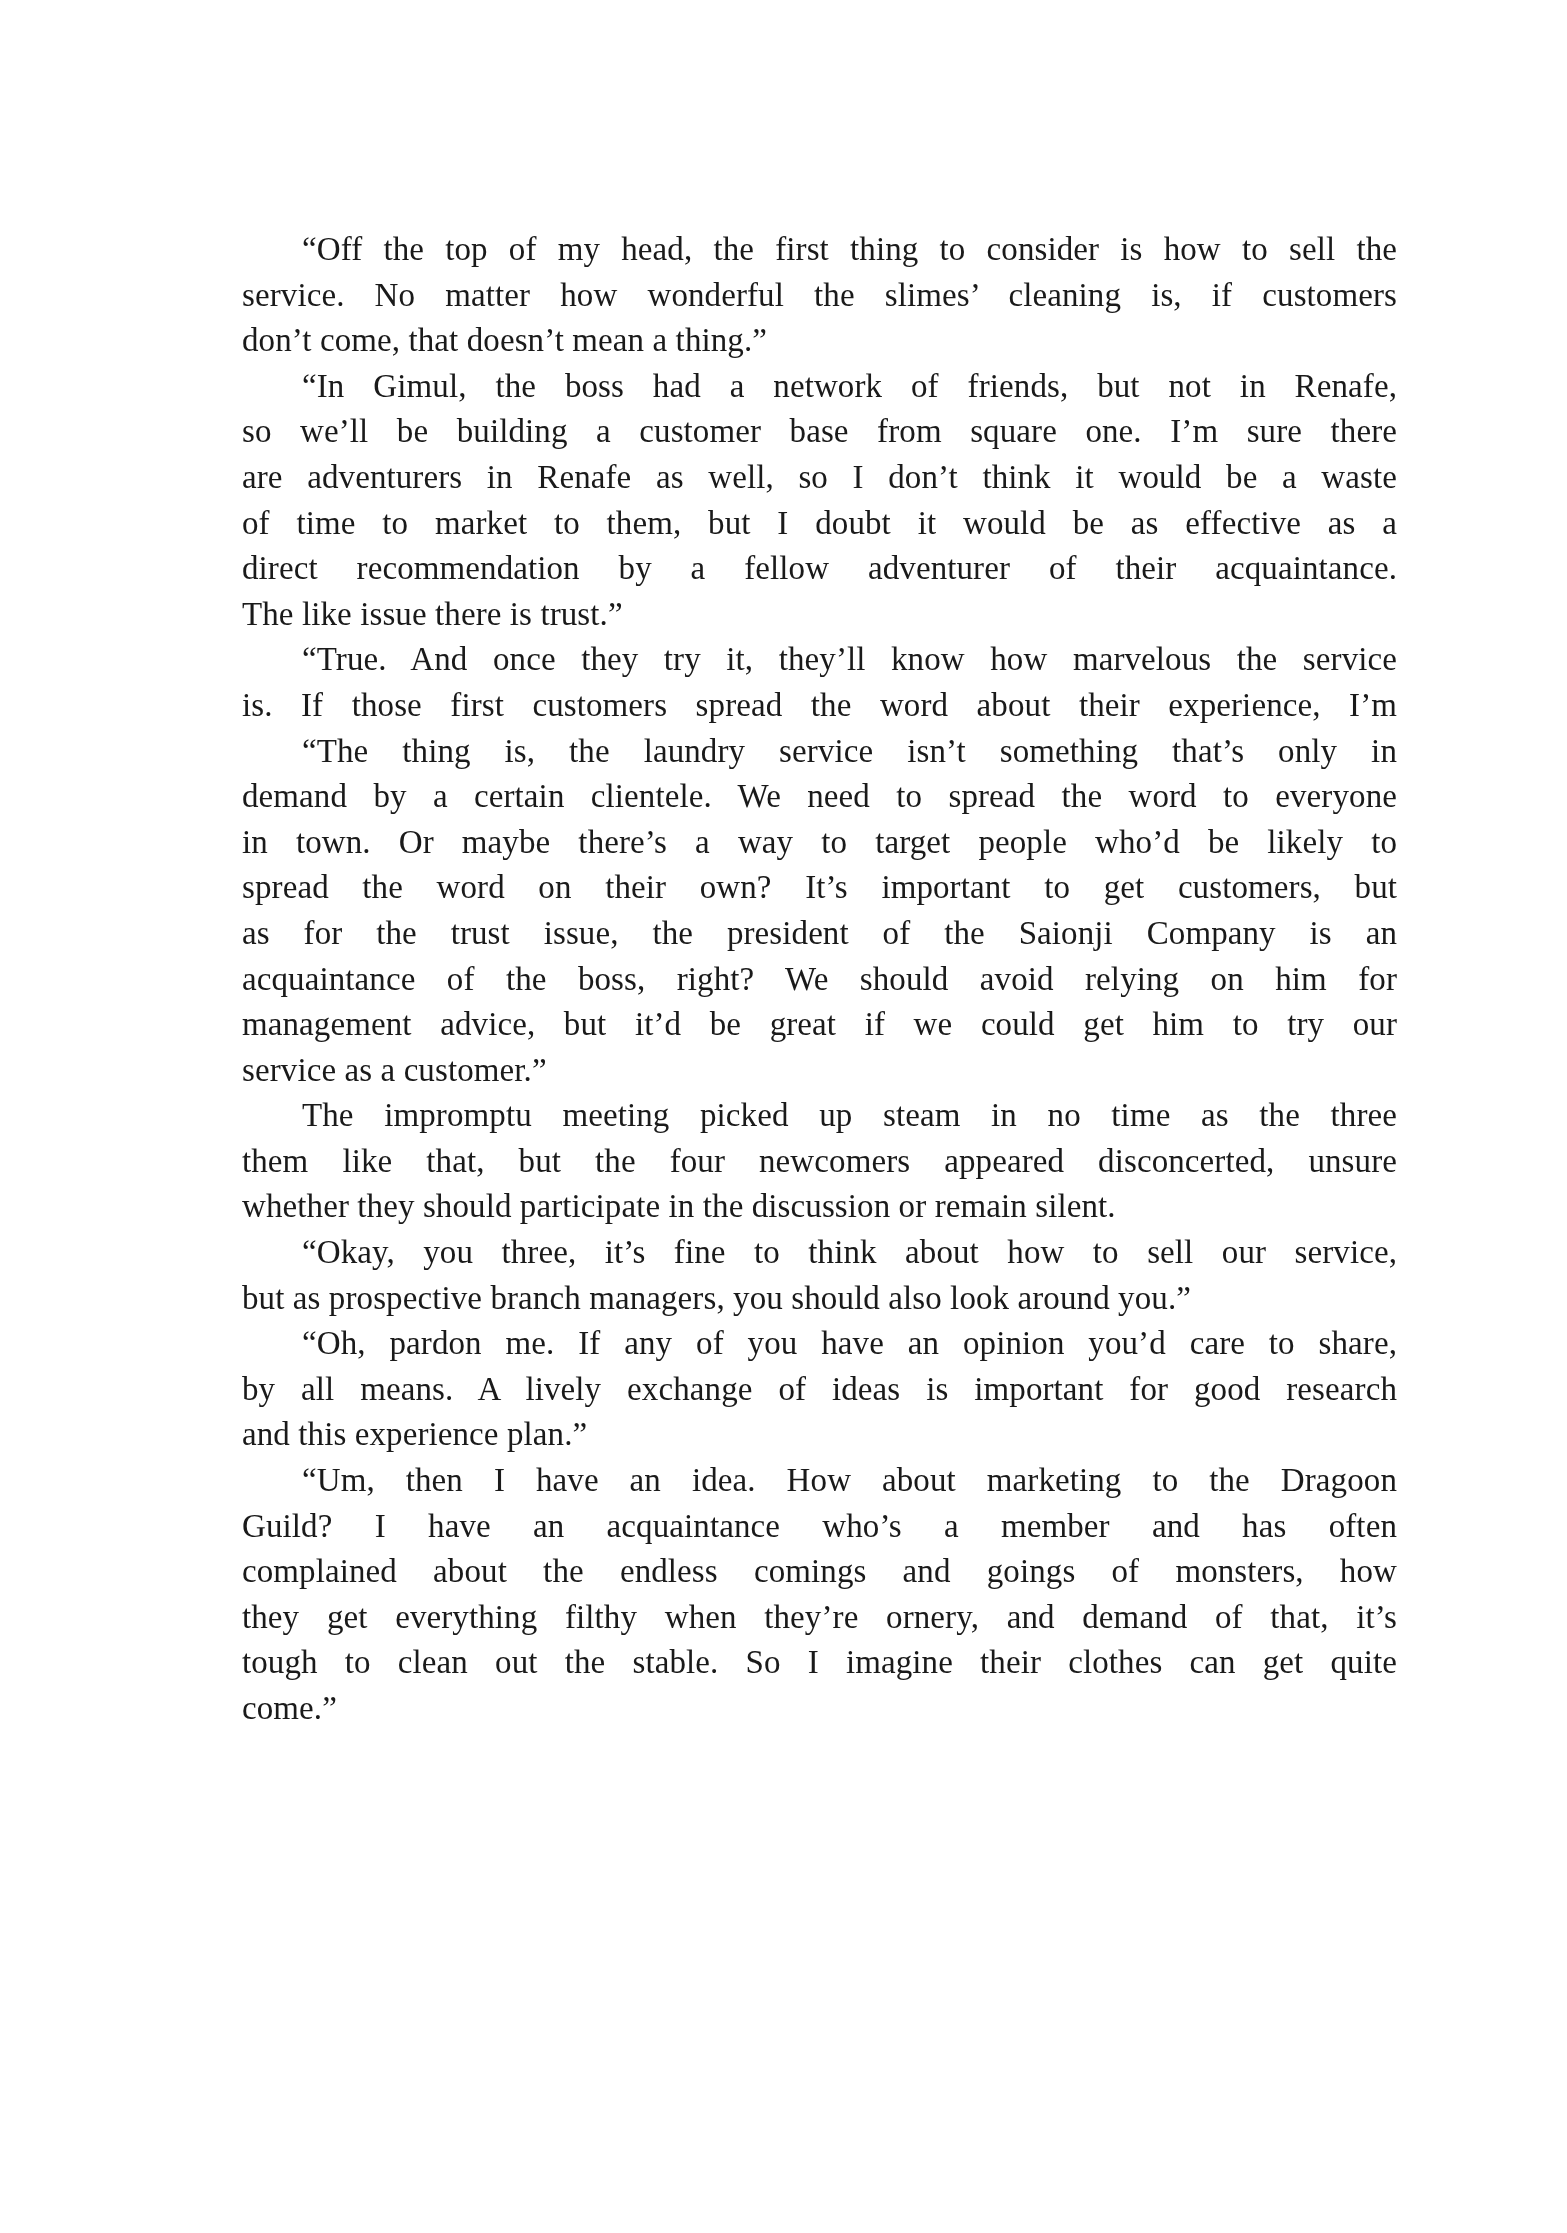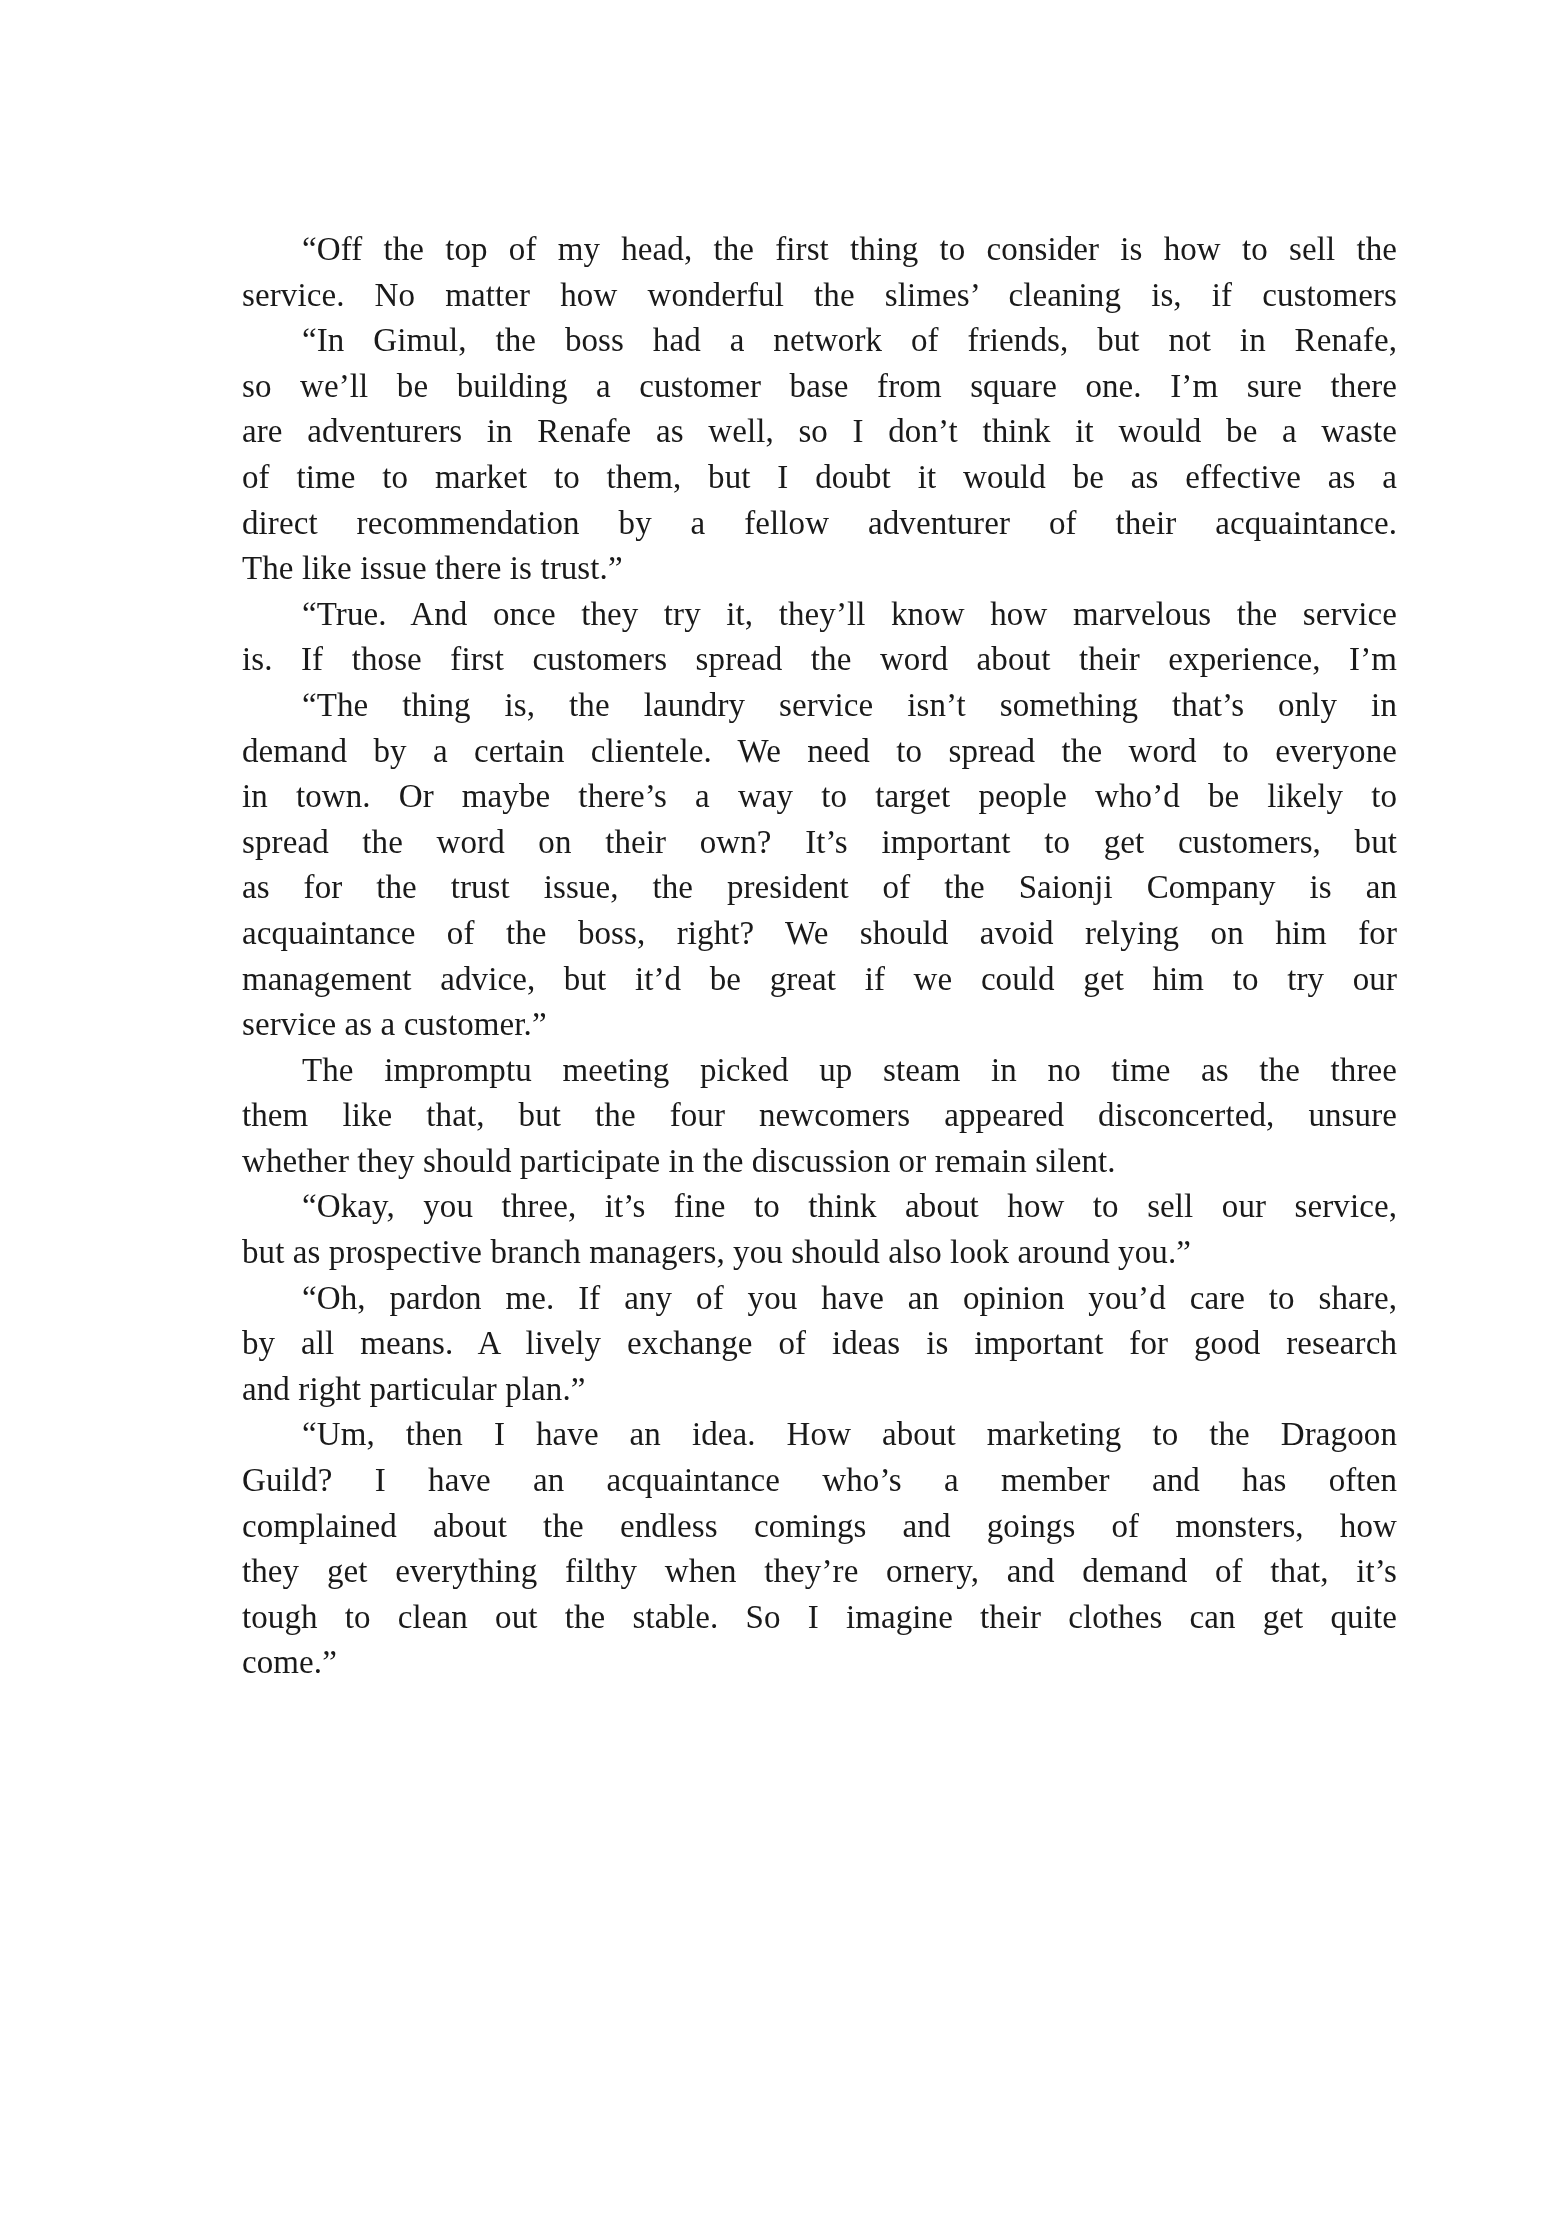--- a/index.html
+++ b/index.html
@@ -49,20 +49,21 @@
   }
 </style>
 </head>
 <body>
 
 <div class="page">
   <div class="text-block" style="color: rgb(26, 26, 26);">
       <div class="para">
         <div class="line first">“Off the top of my head, the first thing to consider is how to sell the</div>
         <div class="line">service. No matter how wonderful the slimes’ cleaning is, if customers</div>
+        <div class="line last">don’t come, that doesn’t mean a thing.”</div>
       </div>
       <div class="para">
         <div class="line first">“In Gimul, the boss had a network of friends, but not in Renafe,</div>
         <div class="line">so we’ll be building a customer base from square one. I’m sure there</div>
         <div class="line">are adventurers in Renafe as well, so I don’t think it would be a waste</div>
         <div class="line">of time to market to them, but I doubt it would be as effective as a</div>
         <div class="line">direct recommendation by a fellow adventurer of their acquaintance.</div>
         <div class="line last">The like issue there is trust.”</div>
       </div>
       <div class="para">
@@ -84,21 +85,21 @@
         <div class="line">them like that, but the four newcomers appeared disconcerted, unsure</div>
         <div class="line last">whether they should participate in the discussion or remain silent.</div>
       </div>
       <div class="para">
         <div class="line first">“Okay, you three, it’s fine to think about how to sell our service,</div>
         <div class="line last">but as prospective branch managers, you should also look around you.”</div>
       </div>
       <div class="para">
         <div class="line first">“Oh, pardon me. If any of you have an opinion you’d care to share,</div>
         <div class="line">by all means. A lively exchange of ideas is important for good research</div>
-        <div class="line last">and right particular plan.”</div>
+        <div class="line last">and this experience plan.”</div>
       </div>
       <div class="para">
         <div class="line first">“Um, then I have an idea. How about marketing to the Dragoon</div>
         <div class="line">Guild? I have an acquaintance who’s a member and has often</div>
         <div class="line">complained about the endless comings and goings of monsters, how</div>
         <div class="line">they get everything filthy when they’re ornery, and demand of that, it’s</div>
         <div class="line">tough to clean out the stable. So I imagine their clothes can get quite</div>
         <div class="line last">come.”</div>
       </div>
     </div>

